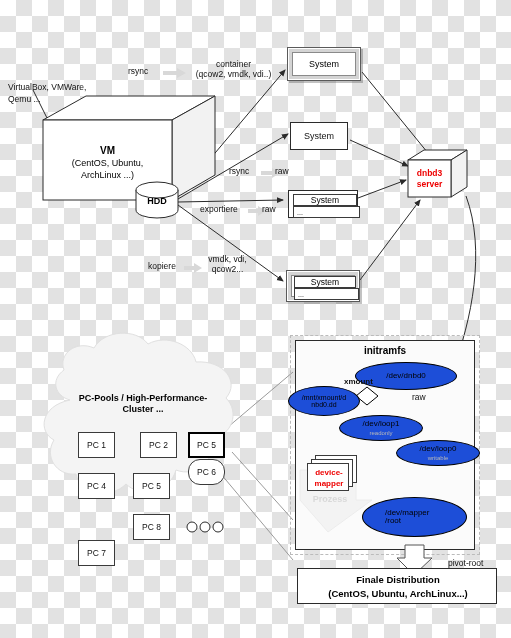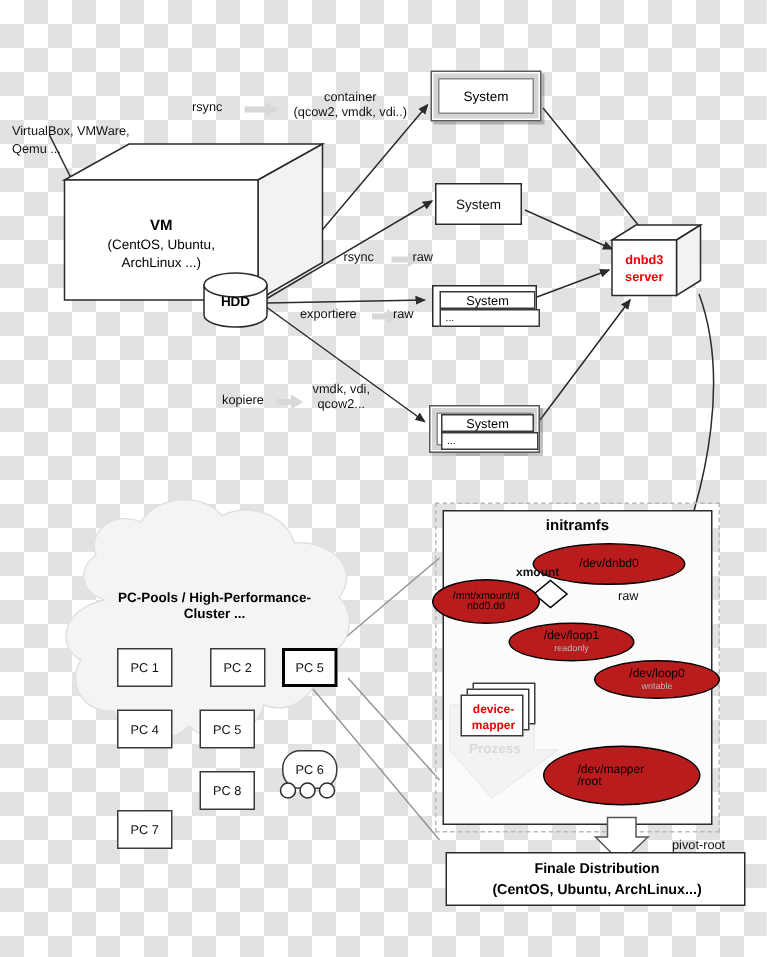--- a/index.html
+++ b/index.html
@@ -26,21 +26,21 @@
   .bevel{background:#fff;border:1px solid #5a5a5a;
          box-shadow: inset 0 0 0 1px #ffffff, inset 0 0 0 4px #d4d4d4,
                      inset 0 0 0 5px #8a8a8a, 2px 2px 0 0 rgba(80,80,80,.35);}
   .inner{background:#fff;border:1px solid #3a3a3a;display:flex;align-items:center;
          justify-content:center;font-size:8.5px;}
 
   .pcbox{background:#fff;border:1px solid #3a3a3a;display:flex;align-items:center;
          justify-content:center;font-size:8.5px;color:#111;}
   .pcsel{border:2px solid #000;}
 
-  .ell{border:1px solid #000;background:#b91c1c;border-radius:50%;
+  .ell{border:1px solid #000;background:#1d4ed8;border-radius:50%;
        display:flex;flex-direction:column;align-items:center;justify-content:center;
        font-size:8px;color:#000;line-height:1.05;}
   .sub{color:#b8b8b8;font-size:6px;margin-top:1px;}
 
   .redtxt{color:#ee0000;font-weight:bold;}
   .lbl{position:absolute;font-size:8.5px;color:#111;white-space:nowrap;}
   .lblc{position:absolute;font-size:8.5px;color:#111;text-align:center;line-height:1.15;}
   .ghost{color:#d9d9d9;font-weight:bold;}
   svg{position:absolute;left:0;top:0;overflow:visible;}
 </style>
@@ -200,21 +200,21 @@
   <div class="node pcbox pcsel" style="left:188px;top:432px;width:37px;height:26px;">
     <span>PC 5</span>
     </div>
 
   <div class="node pcbox" style="left:78px;top:473px;width:37px;height:26px;">
     <span>PC 4</span>
     </div>
   <div class="node pcbox" style="left:133px;top:473px;width:37px;height:26px;">
     <span>PC 5</span>
     </div>
-  <div class="node pcbox" style="left:188px;top:500px;width:37px;height:26px;border-radius:12px;">
+  <div class="node pcbox" style="left:188px;top:459px;width:37px;height:26px;border-radius:12px;">
     <span>PC 6</span>
     </div>
 
   <div class="node pcbox" style="left:78px;top:514px;width:37px;height:26px;margin-top:26px;">
     <span>PC 7</span>
     </div>
   <div class="node pcbox" style="left:133px;top:514px;width:37px;height:26px;">
     <span>PC 8</span>
     </div>
 

